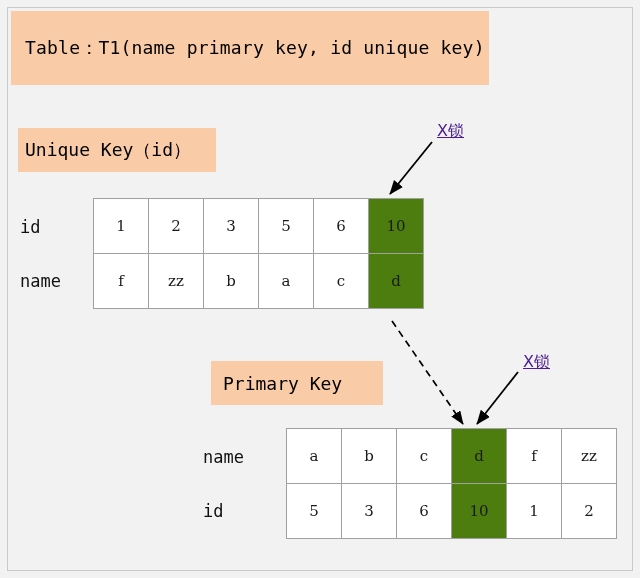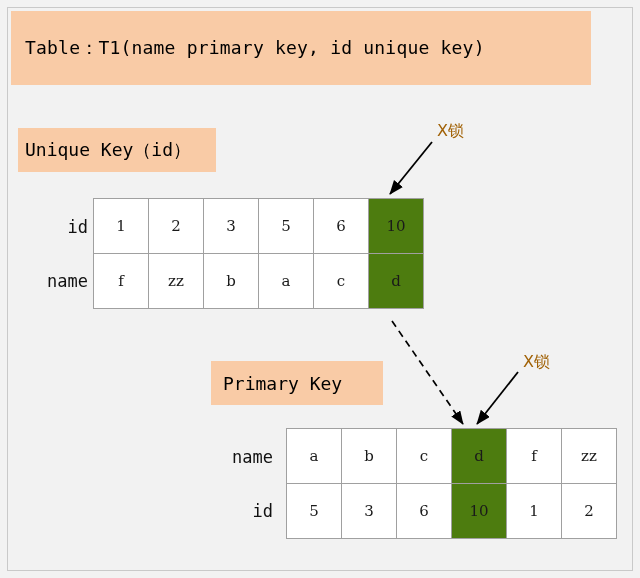--- a/index.html
+++ b/index.html
@@ -31,21 +31,21 @@
     background: #f9cba6;
     display: flex;
     align-items: center;
     color: #000000;
     font-family: "DejaVu Sans Mono", monospace;
     white-space: nowrap;
   }
   #title-box {
     left: 11px;
     top: 11px;
-    width: 580px;
+    width: 478px;
     height: 74px;
     padding-left: 14px;
     box-sizing: border-box;
     font-size: 18px;
     letter-spacing: 0.2px;
   }
   #unique-key-box {
     left: 18px;
     top: 128px;
     width: 198px;
@@ -79,33 +79,33 @@
     font-size: 15px;
     color: #1a1a1a;
     padding: 0;
     background: #ffffff;
   }
   .grid td.hl {
     background: #4d7c0f;
   }
   .row-label {
     position: absolute;
-    text-align: right;
     font-family: "DejaVu Sans Mono", monospace;
     font-size: 17px;
     color: #111111;
     white-space: nowrap;
   }
   
   .lock-label {
     position: absolute;
     font-family: "DejaVu Sans", sans-serif;
     font-size: 16px;
-    color: #a16207;
+    color: #4c1d95;
     white-space: nowrap;
+    text-decoration: underline;
   }
   svg.overlay {
     position: absolute;
     left: 0;
     top: 0;
     width: 640px;
     height: 578px;
     pointer-events: none;
   }
 </style>

